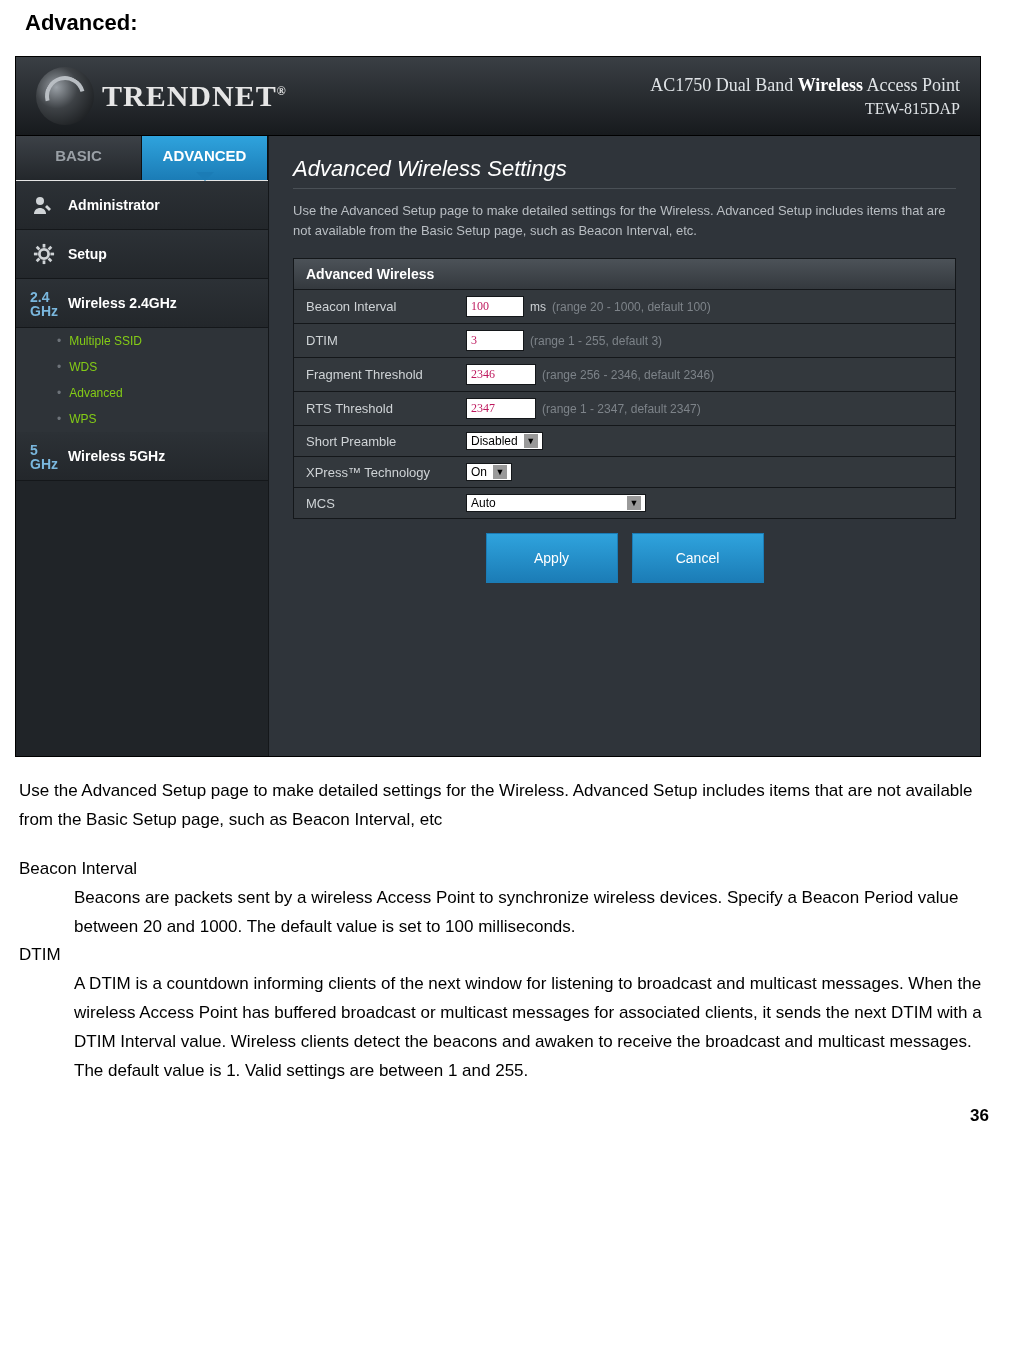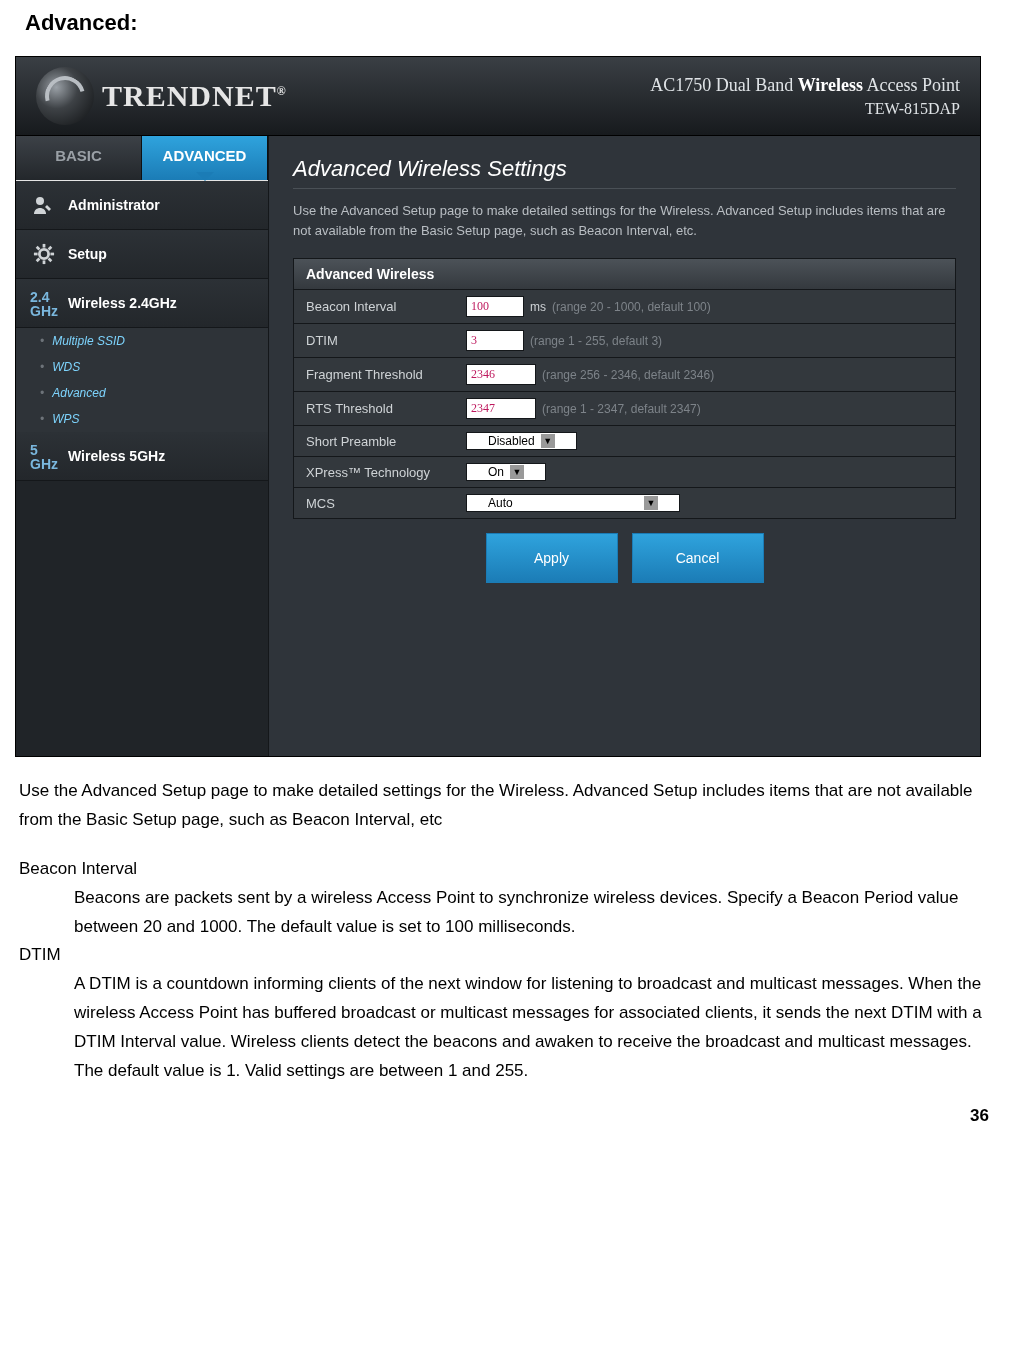--- a/index.html
+++ b/index.html
@@ -137,23 +137,22 @@
     display: flex;
     align-items: center;
     justify-content: center;
     color: #cfd3d6;
   }
   .submenu {
     background: #2e3338;
     font-size: 12px;
   }
   .submenu .sub-item {
-    padding: 6px 14px 6px 24px;
-    color: #7dd3fc;
-    font-style: italic;
+    padding: 6px 14px 6px 41px;
+    color: #84cc16;
   }
   .submenu .sub-item::before {
     content: "\2022";
     color: #6d7379;
     margin-right: 8px;
   }
   .band-label{
     font-size:14px;
     color:#7ab7dd;
     line-height:1;
@@ -213,21 +212,21 @@
     padding: 2px 4px;
     color: #be185d;
     width: 48px;
     font-family: Liberation Serif, serif;
   }
   .settings-row input.wide{ width:60px; }
   .fake-select {
     background: #fff;
     color: #000;
     font-size: 12px;
-    padding: 1px 21px;
+    padding: 1px 4px;
     display: inline-flex;
     align-items: center;
     border: 1px solid #14171a;
   }
   .fake-select .arrow {
     background: #999;
     color: #000;
     width: 14px;
     text-align: center;
     font-size: 9px;

